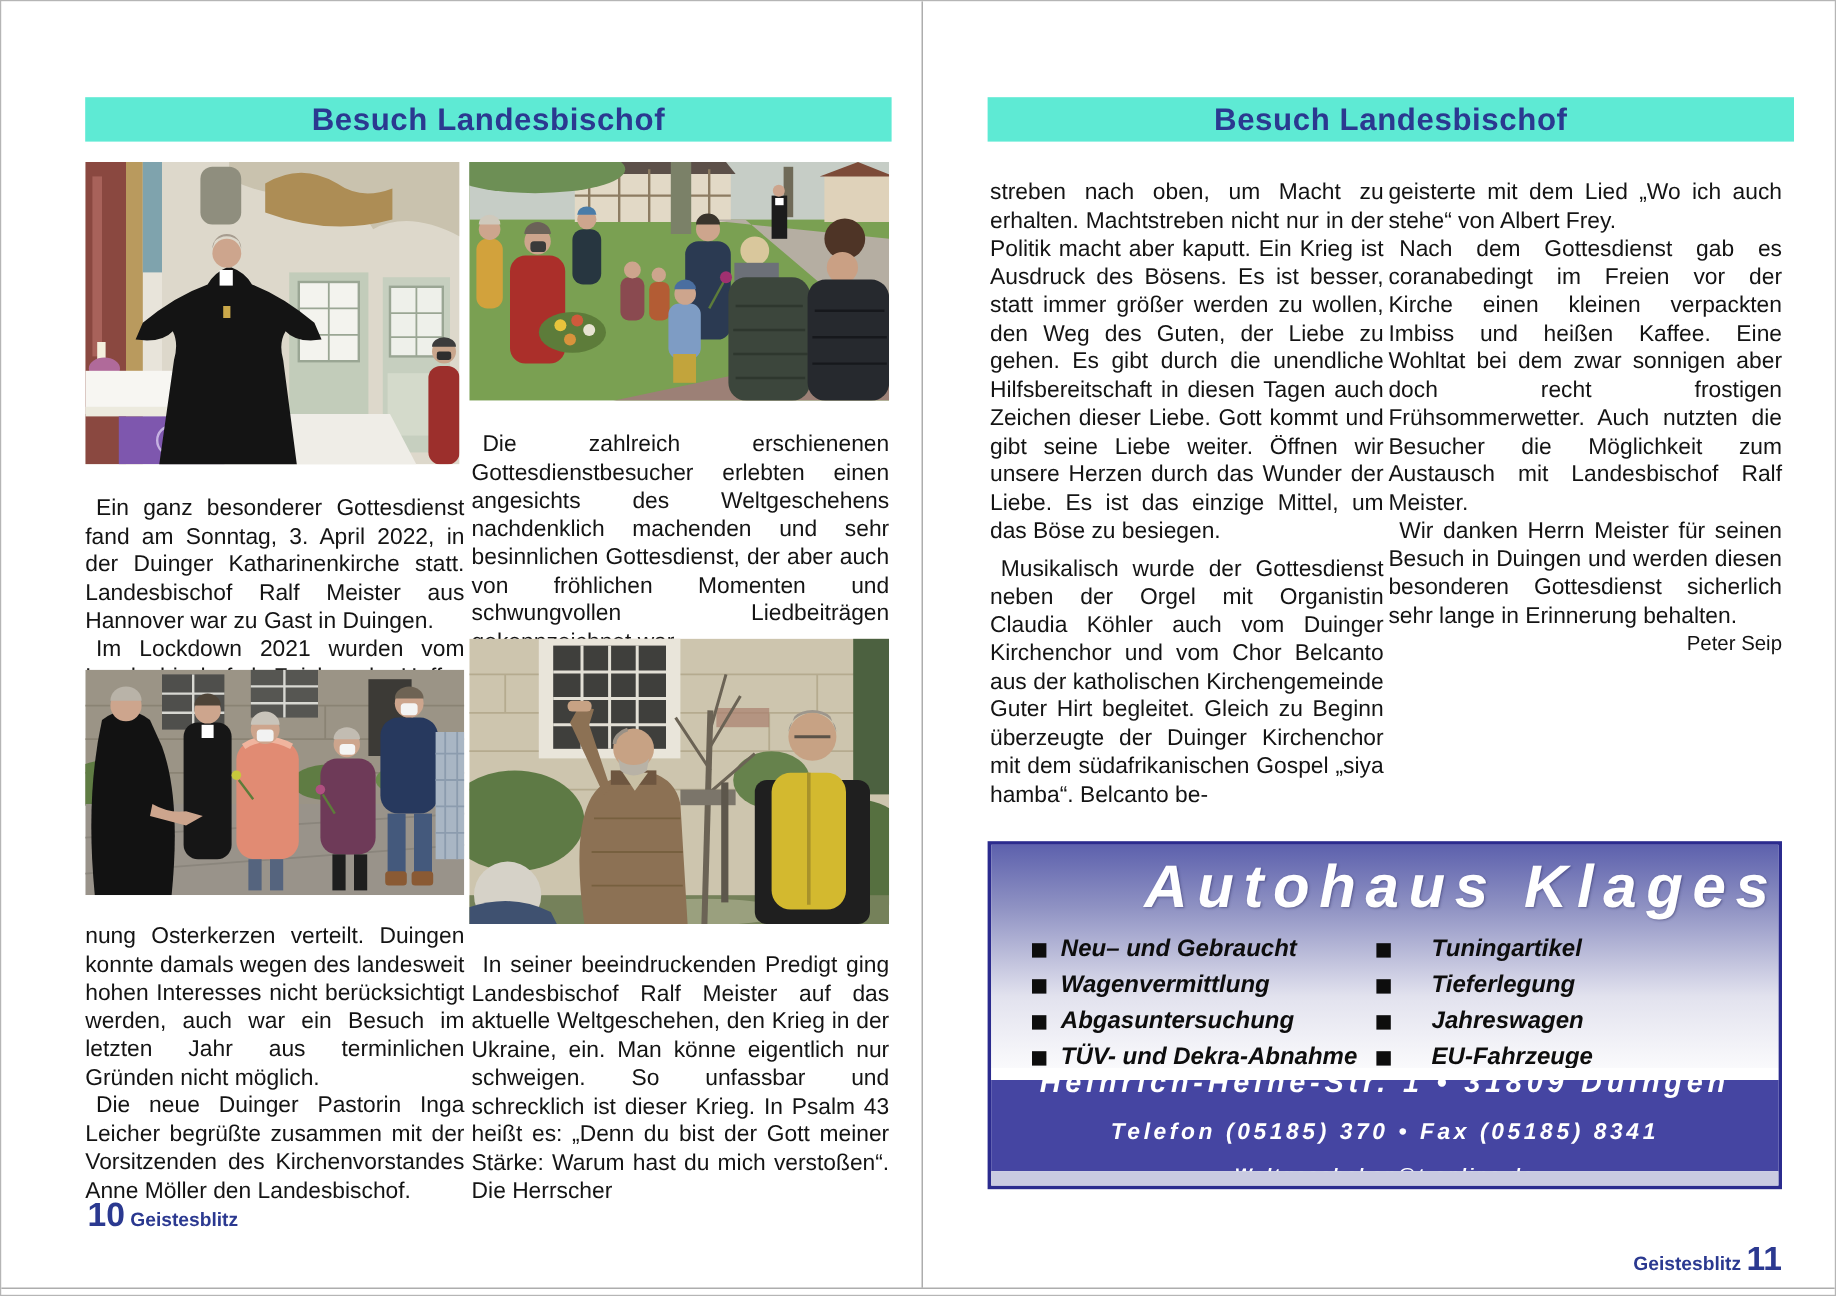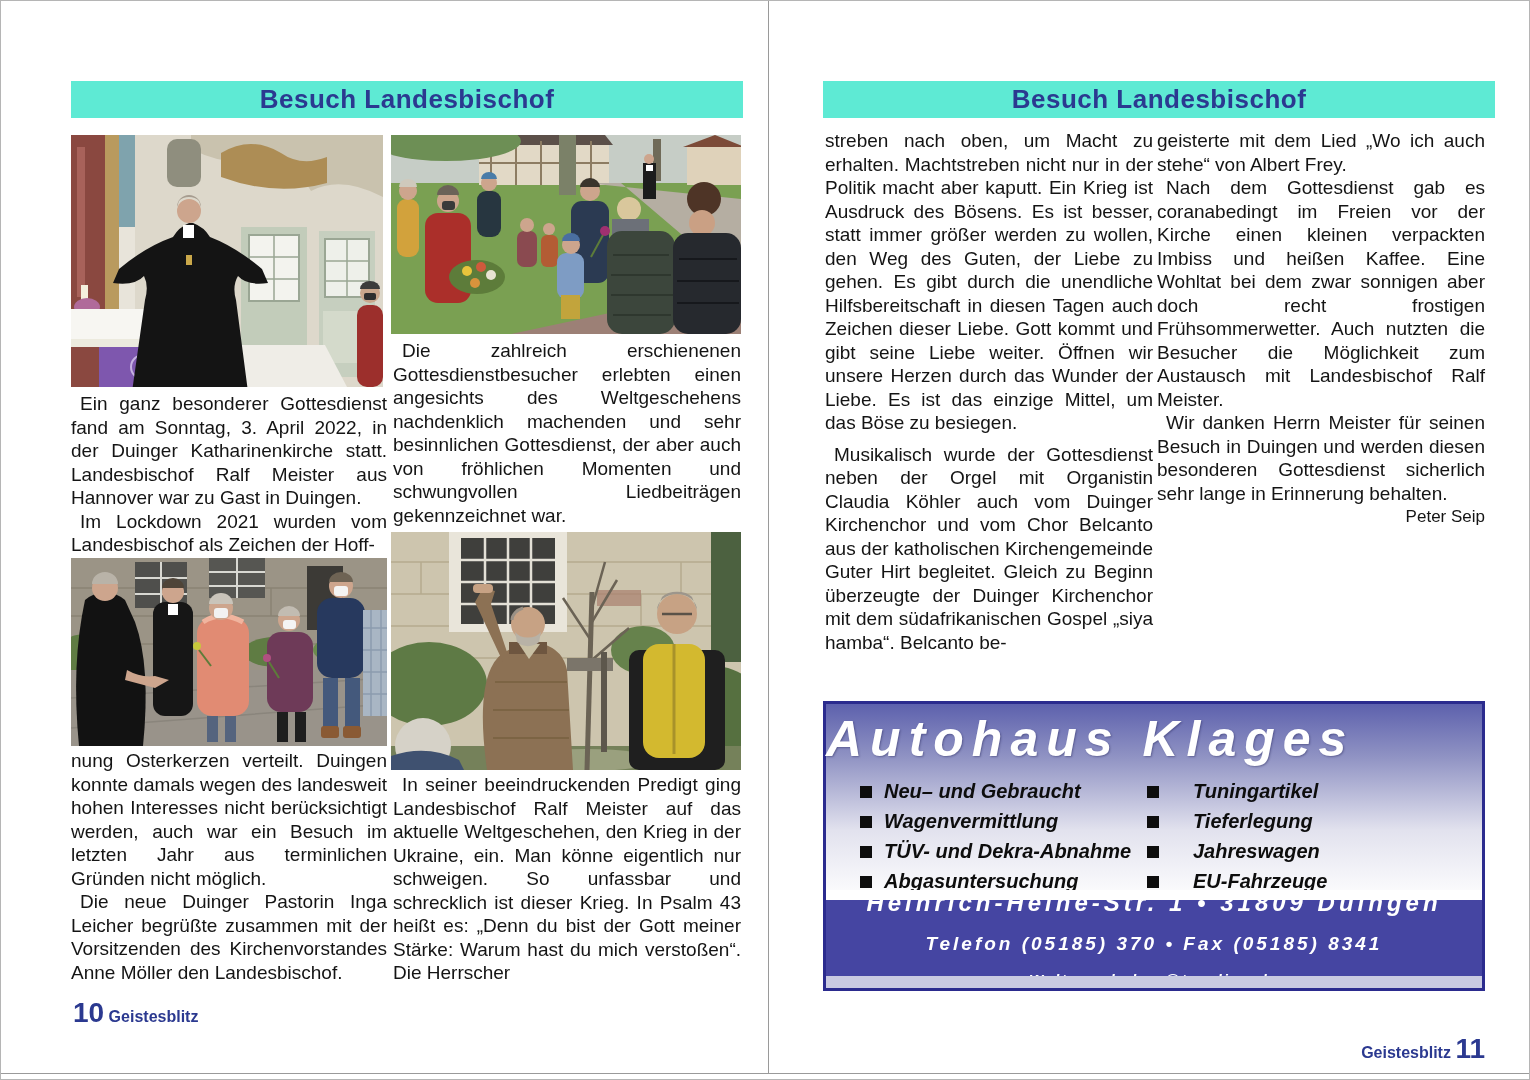--- a/index.html
+++ b/index.html
@@ -10,21 +10,21 @@
   }
   .vdivider{position:absolute;left:767px;top:0;width:1px;height:1072px;background:#9a9a9a;}
   .hrule{position:absolute;left:0;top:1072px;width:100%;height:1px;background:#9a9a9a;}
 
   .band{
     position:absolute;height:37px;background:#5eead4;
     display:flex;align-items:center;justify-content:center;
   }
   .band span{font-size:26px;font-weight:bold;color:#2b3990;letter-spacing:.5px;}
 
-  .textblock{position:absolute;text-align:justify;font-size:19px;line-height:23.5px;color:#141414;}
+  .textblock{position:absolute;text-align:justify;font-size:19px;line-height:23.5px;color:#141414;margin-top:20px;}
   .textblock p{margin:0;text-indent:9px;}
   .textblock p.cont{text-indent:0;}
   .textblock p.gap-top{margin-top:8px;}
   .author{float:right;font-size:17px;text-indent:0;font-weight:normal;}
 
   figure.photo{position:absolute;margin:0;padding:0;overflow:hidden;}
   figure.photo svg{display:block;width:100%;height:100%;}
 
   .pagefoot{position:absolute;color:#2b3990;font-weight:bold;white-space:nowrap;}
   .pagefoot .num{font-size:28px;}
@@ -34,21 +34,21 @@
   .ad{
     position:absolute;left:822px;top:700px;width:662px;height:290px;
     border:3px solid #2b2b8e;box-sizing:border-box;background:#fff;
     display:flex;flex-direction:column;font-style:italic;
   }
   .ad-top{
     height:186px;
     background:linear-gradient(180deg,#5d61ad 0%,#8f92c3 28%,#e2e2ee 68%,#fafafc 100%);
   }
   .ad-title{
-    margin-top:6px;text-align:left;color:#ffffff;font-weight:bold;
+    margin-top:6px;text-align:right;color:#ffffff;font-weight:bold;
     font-size:50px;letter-spacing:8px;text-shadow:1px 1px 2px rgba(40,40,90,.45);
   }
   .ad-list{display:flex;padding:12px 48px 0 34px;}
   .ad-col{flex:1;display:flex;flex-direction:column;gap:7px;}
   .ad-item{display:flex;align-items:center;font-weight:bold;font-size:20px;color:#0d0d0d;}
   .ad-item .sq{width:12px;height:12px;background:#0d0d0d;margin-right:12px;flex:none;}
   .ad-col.right .ad-item .sq{margin-right:34px;}
   .ad-white{height:10px;background:#ffffff;}
   .ad-band{
     height:76px;background:#4545a2;color:#ffffff;text-align:center;font-weight:bold;
@@ -306,25 +306,25 @@
           <div class="ad-item">
               <span class="sq"></span>
               <span>Neu– und Gebraucht</span>
             </div>
           <div class="ad-item">
               <span class="sq"></span>
               <span>Wagenvermittlung</span>
             </div>
           <div class="ad-item">
               <span class="sq"></span>
+              <span>Abgasuntersuchung</span>
+            </div>
+          <div class="ad-item">
+              <span class="sq"></span>
               <span>TÜV- und Dekra-Abnahme</span>
-            </div>
-          <div class="ad-item">
-              <span class="sq"></span>
-              <span>Abgasuntersuchung</span>
             </div>
           <div class="ad-item">
               <span class="sq"></span>
               <span>Fahrzeugmessung</span>
             </div>
         </div>
         <div class="ad-col right">
           <div class="ad-item">
               <span class="sq"></span>
               <span>Tuningartikel</span>

